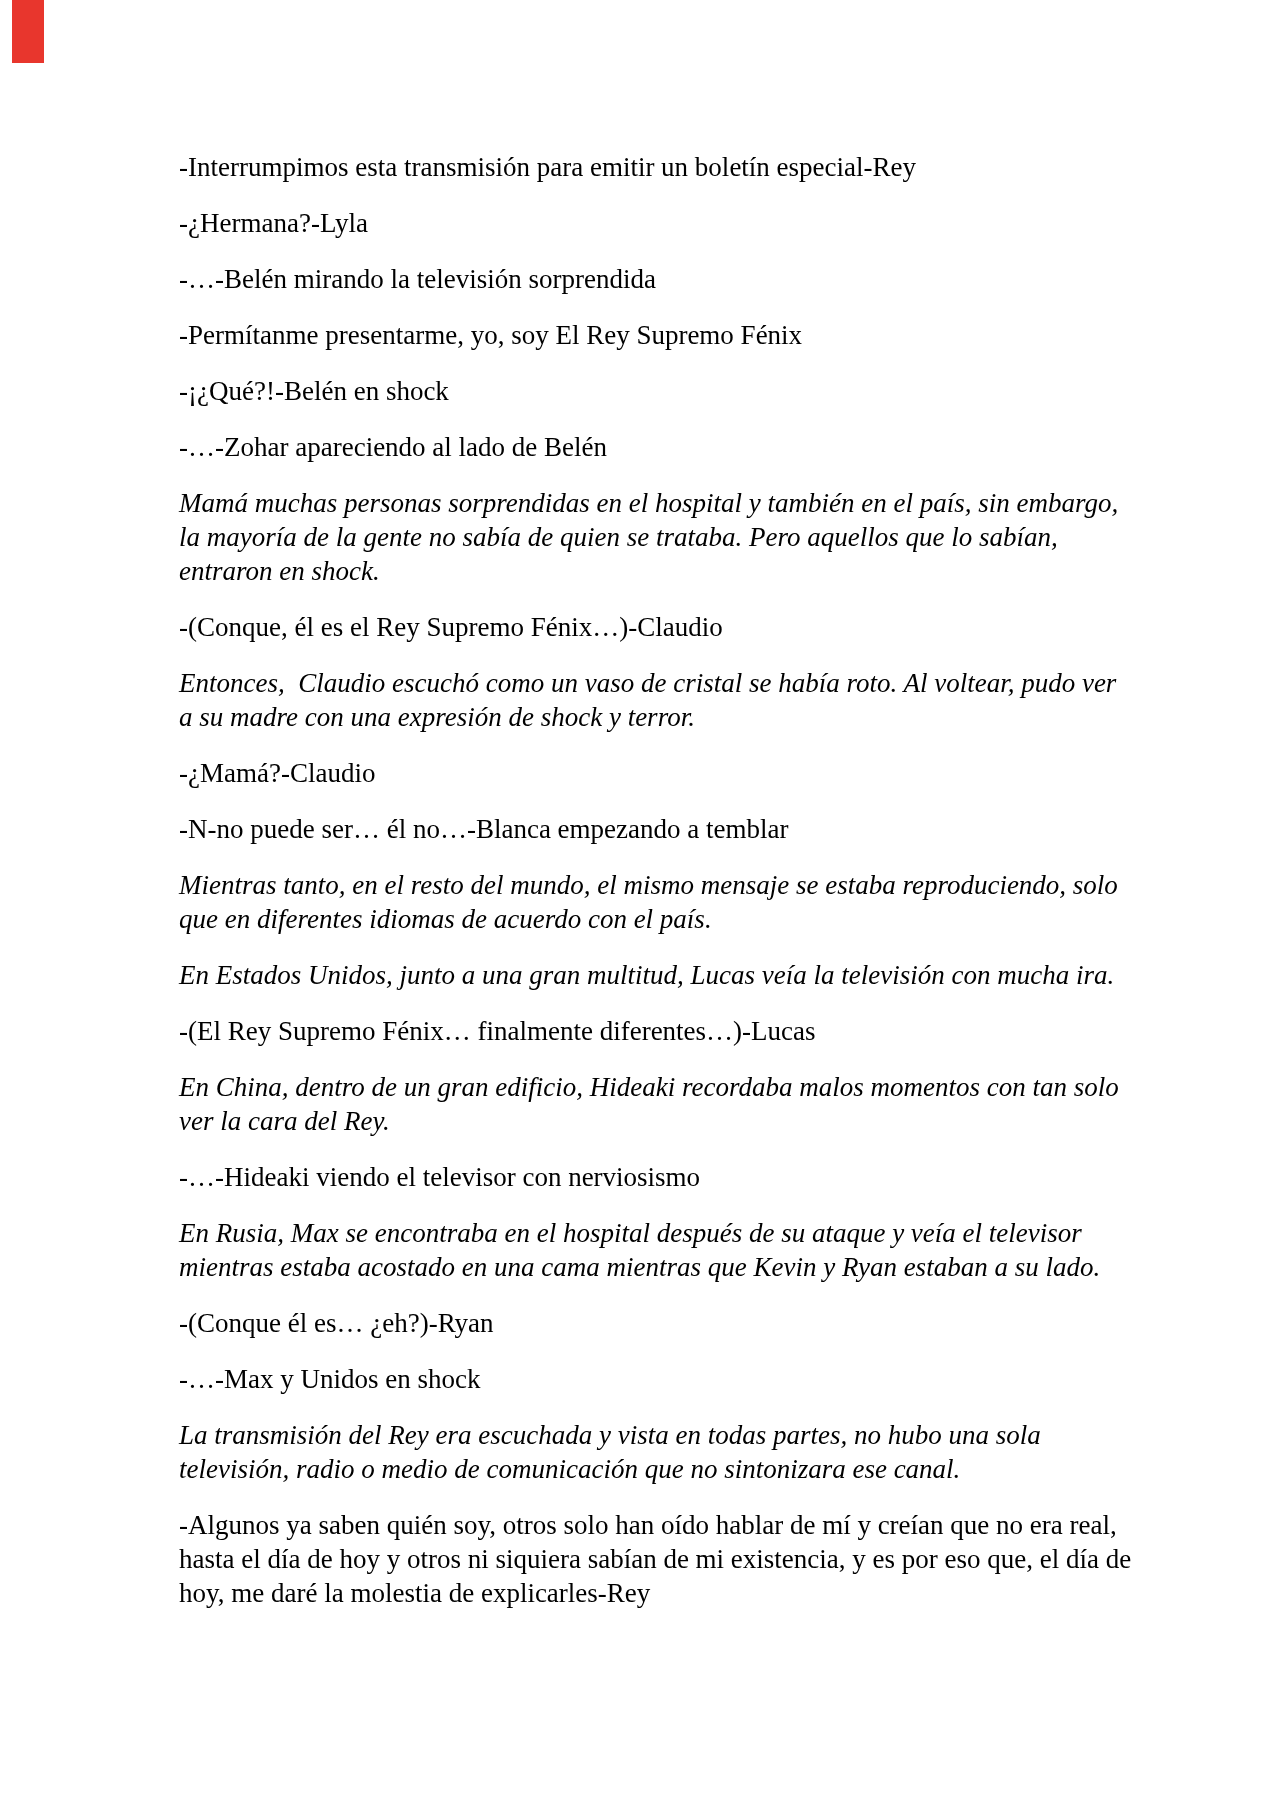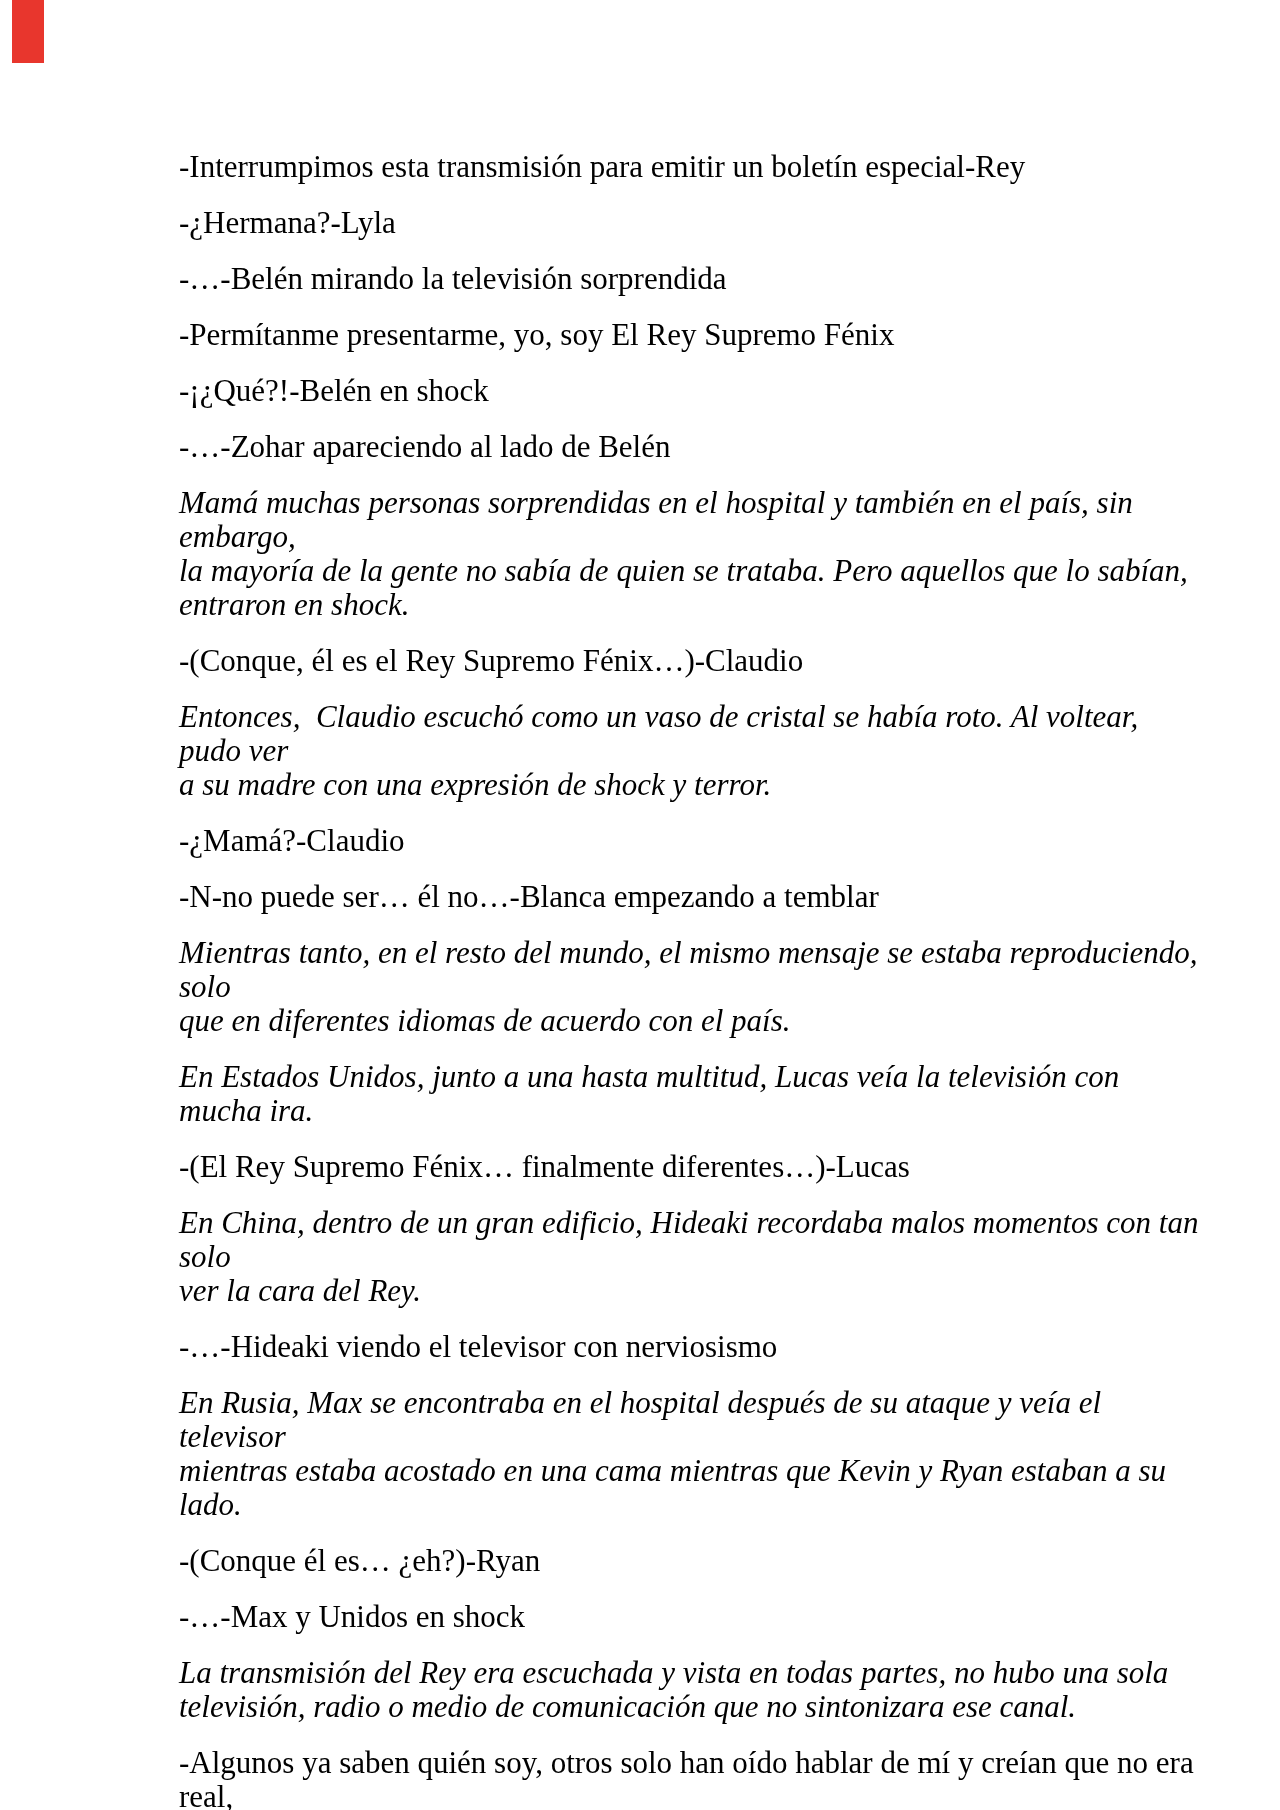--- a/index.html
+++ b/index.html
@@ -28,21 +28,21 @@
       width: 32px;
       height: 63px;
     }
     .content {
       position: absolute;
       left: 179px;
       top: 150px;
       width: 1020px;
     }
     .para {
-      font-size: 31px;
+      font-size: 27px;
       line-height: 34px;
       margin: 0 0 22px 0;
       white-space: pre-line;
       letter-spacing: 0;
     }
     .para.italic {
       font-style: italic;
     }
   </style>
 </head>
@@ -60,21 +60,21 @@
       <p class="para italic">Mamá muchas personas sorprendidas en el hospital y también en el país, sin embargo,
 la mayoría de la gente no sabía de quien se trataba. Pero aquellos que lo sabían,
 entraron en shock.</p>
       <p class="para">-(Conque, él es el Rey Supremo Fénix…)-Claudio</p>
       <p class="para italic">Entonces,&nbsp; Claudio escuchó como un vaso de cristal se había roto. Al voltear, pudo ver
 a su madre con una expresión de shock y terror.</p>
       <p class="para">-¿Mamá?-Claudio</p>
       <p class="para">-N-no puede ser… él no…-Blanca empezando a temblar</p>
       <p class="para italic">Mientras tanto, en el resto del mundo, el mismo mensaje se estaba reproduciendo, solo
 que en diferentes idiomas de acuerdo con el país.</p>
-      <p class="para italic">En Estados Unidos, junto a una hasta multitud, Lucas veía la televisión con mucha ira.</p>
+      <p class="para italic">En Estados Unidos, junto a una gran multitud, Lucas veía la televisión con mucha ira.</p>
       <p class="para">-(El Rey Supremo Fénix… finalmente diferentes…)-Lucas</p>
       <p class="para italic">En China, dentro de un gran edificio, Hideaki recordaba malos momentos con tan solo
 ver la cara del Rey.</p>
       <p class="para">-…-Hideaki viendo el televisor con nerviosismo</p>
       <p class="para italic">En Rusia, Max se encontraba en el hospital después de su ataque y veía el televisor
 mientras estaba acostado en una cama mientras que Kevin y Ryan estaban a su lado.</p>
       <p class="para">-(Conque él es… ¿eh?)-Ryan</p>
       <p class="para">-…-Max y Unidos en shock</p>
       <p class="para italic">La transmisión del Rey era escuchada y vista en todas partes, no hubo una sola
 televisión, radio o medio de comunicación que no sintonizara ese canal.</p>

